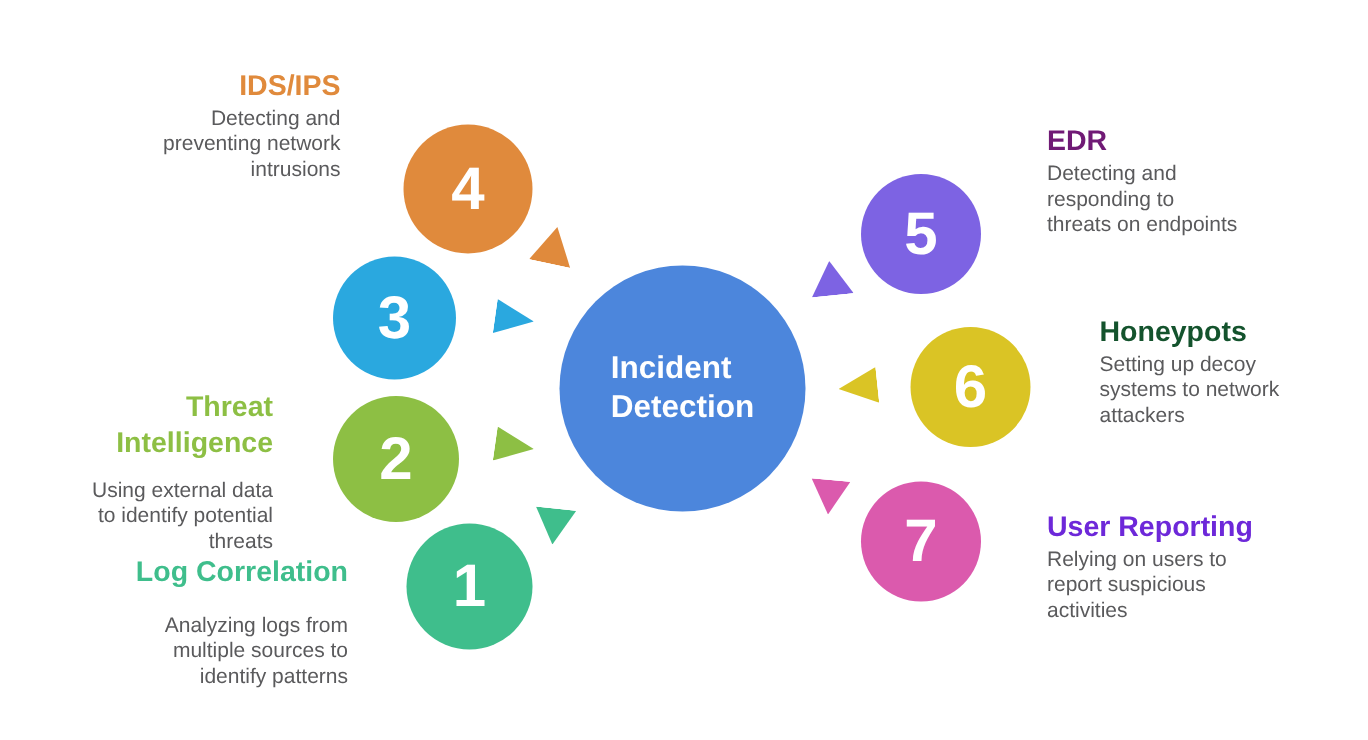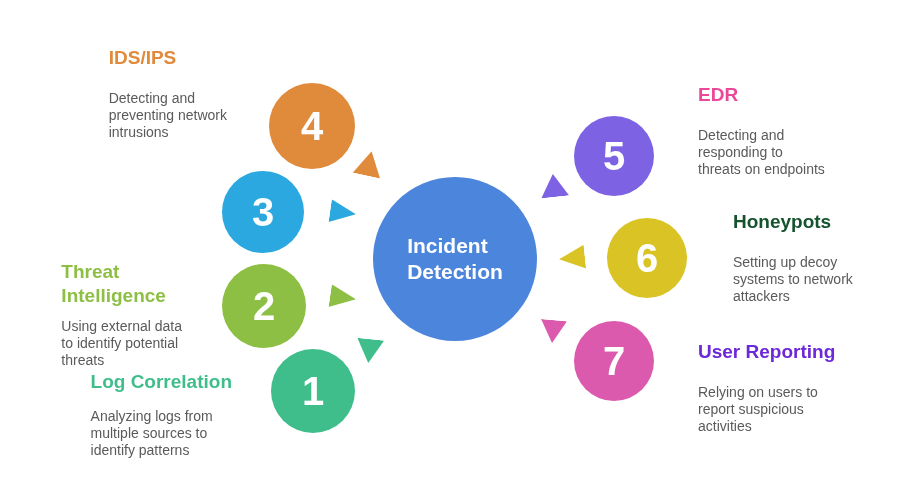--- a/index.html
+++ b/index.html
@@ -16,23 +16,23 @@
   .center-label{
     font-size:21px;line-height:26px;font-weight:700;
     white-space:pre-line;color:#ffffff;
   }
   .arrow{position:absolute;}
   .tblock{position:absolute;}
   .tblock .title{
     font-size:19px;font-weight:700;line-height:24px;white-space:pre-line;
   }
   .tblock .desc{
-    margin-top:20px;font-size:14px;line-height:17px;color:#5a5a5c;white-space:pre-line;
+    margin-top:0;font-size:14px;line-height:17px;color:#5a5a5c;white-space:pre-line;
   }
-  .align-r{}
+  .align-r{text-align:right;}
   .align-l{text-align:left;}
   .nowrap{white-space:nowrap;}
 </style>
 </head>
 <body>
 
 <div class="canvas">
 
   <div class="circle" style="left: 373px; top: 177px; width: 164px; height: 164px; background-color: rgb(76, 134, 220);">
     <div class="center-label">Incident
@@ -100,21 +100,21 @@
 
   <div class="tblock align-r" style="right:730px;top:260px;">
     <div class="title" style="color: rgb(141, 191, 68);">Threat
 Intelligence</div>
     <div class="desc" style="margin-top:10px;">Using external data
 to identify potential
 threats</div>
   </div>
 
   <div class="tblock align-l" style="left:698px;top:83px;">
-    <div class="title nowrap" style="color: #ec4899;">EDR</div>
+    <div class="title nowrap" style="color: #701a75;">EDR</div>
     <div class="desc">Detecting and
 responding to
 threats on endpoints</div>
   </div>
 
   <div class="tblock align-l" style="left:733px;top:210px;">
     <div class="title nowrap" style="color: #14532d;">Honeypots</div>
     <div class="desc">Setting up decoy
 systems to network
 attackers</div>

